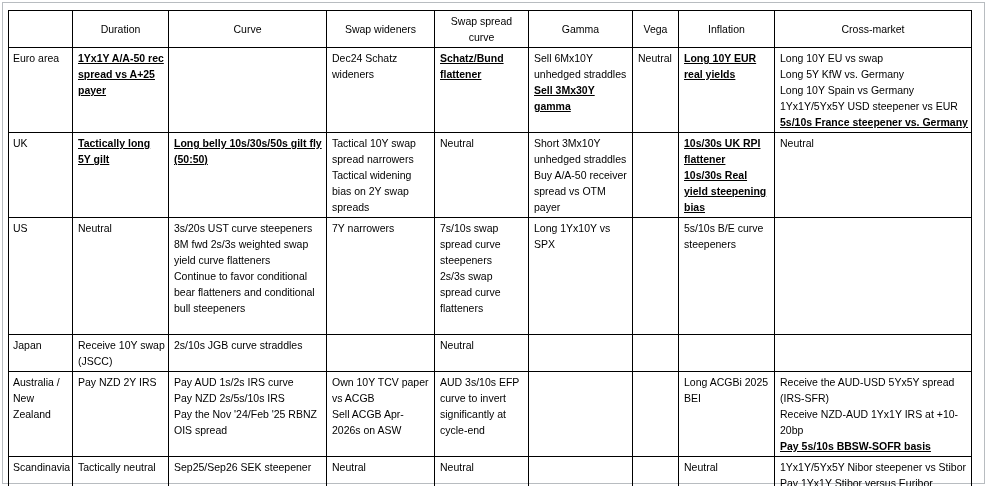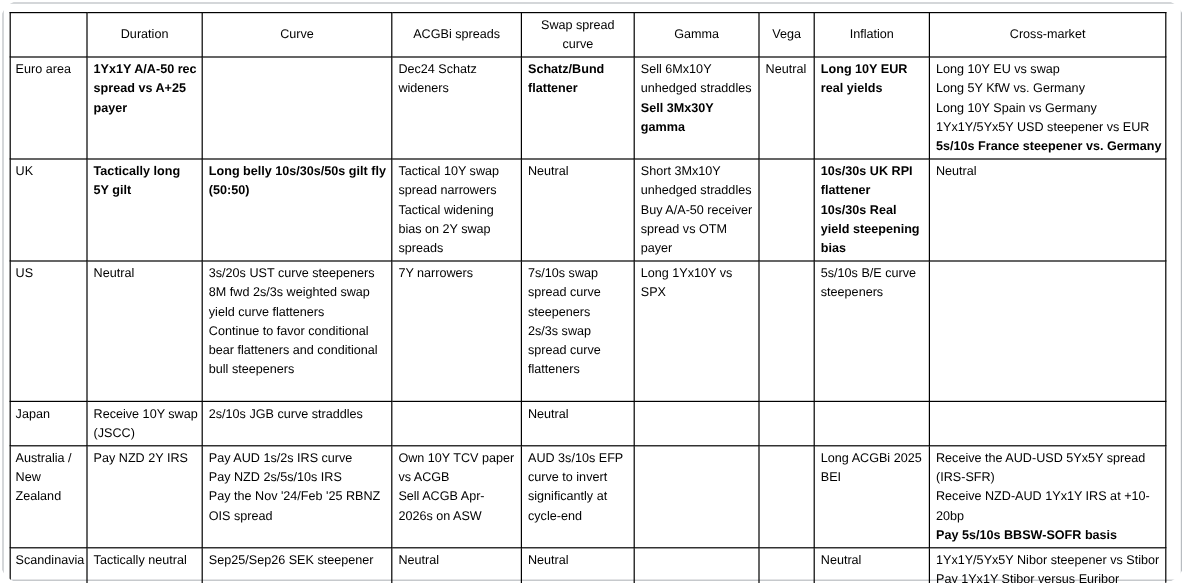--- a/index.html
+++ b/index.html
@@ -1,20 +1,20 @@
 <!DOCTYPE html>
 <html><head>
 <meta charset="utf-8">
 <style>
   * { margin:0; padding:0; box-sizing:border-box; }
   html,body { background:#fff; }
   .canvas {
     position:relative; width:987px; height:486px; background:#ffffff;
     font-family:"Liberation Sans","DejaVu Sans",sans-serif;
-    color:#000; overflow:hidden;border-radius:19px;
+    color:#000; overflow:hidden;
   }
   .frame {
     position:absolute; left:2px; top:2px; right:2px; bottom:2px;
     border:1px solid #b8bcc0; pointer-events:none;
   }
   table.grid {
     position:absolute; left:8px; top:10px;
     border-collapse:collapse; table-layout:fixed; width:963px;
     font-size:10.5px; line-height:16px;
   }
@@ -25,21 +25,21 @@
     overflow:hidden;
     text-align:left;
     font-weight:normal;
   }
   table.grid thead th {
     text-align:center; vertical-align:middle; padding:2px 2px;
     height:32px;
   }
   table.grid td.region { padding-left:4px; padding-right:2px; }
   .line { min-height:16px; }
-  .hl { font-weight:bold; }
+  .hl { font-weight:bold; text-decoration:underline; }
   tbody tr:nth-child(1) { height:85px;margin-top:48px; }
   tbody tr:nth-child(2) { height:83px; }
   tbody tr:nth-child(3) { height:117px;padding-left:44px; }
   tbody tr:nth-child(4) { height:33px; }
   tbody tr:nth-child(5) { height:68px; }
   tbody tr:nth-child(6) { height:41px; }
 </style>
 </head>
 <body>
 
@@ -55,21 +55,21 @@
         <col style="width:104px">
       <col style="width:46px">
         <col style="width:96px">
         <col style="width:197px">
     </colgroup>
     <thead>
       <tr>
           <th></th>
           <th>Duration</th>
           <th>Curve</th>
-          <th>ACGBi spreads</th>
+          <th>Swap wideners</th>
           <th>Swap spread curve</th>
           <th>Gamma</th>
           <th>Vega</th>
           <th>Inflation</th>
           <th>Cross-market</th>
         </tr>
     </thead>
     <tbody>
         <tr>
           <td class="region">Euro area</td>

